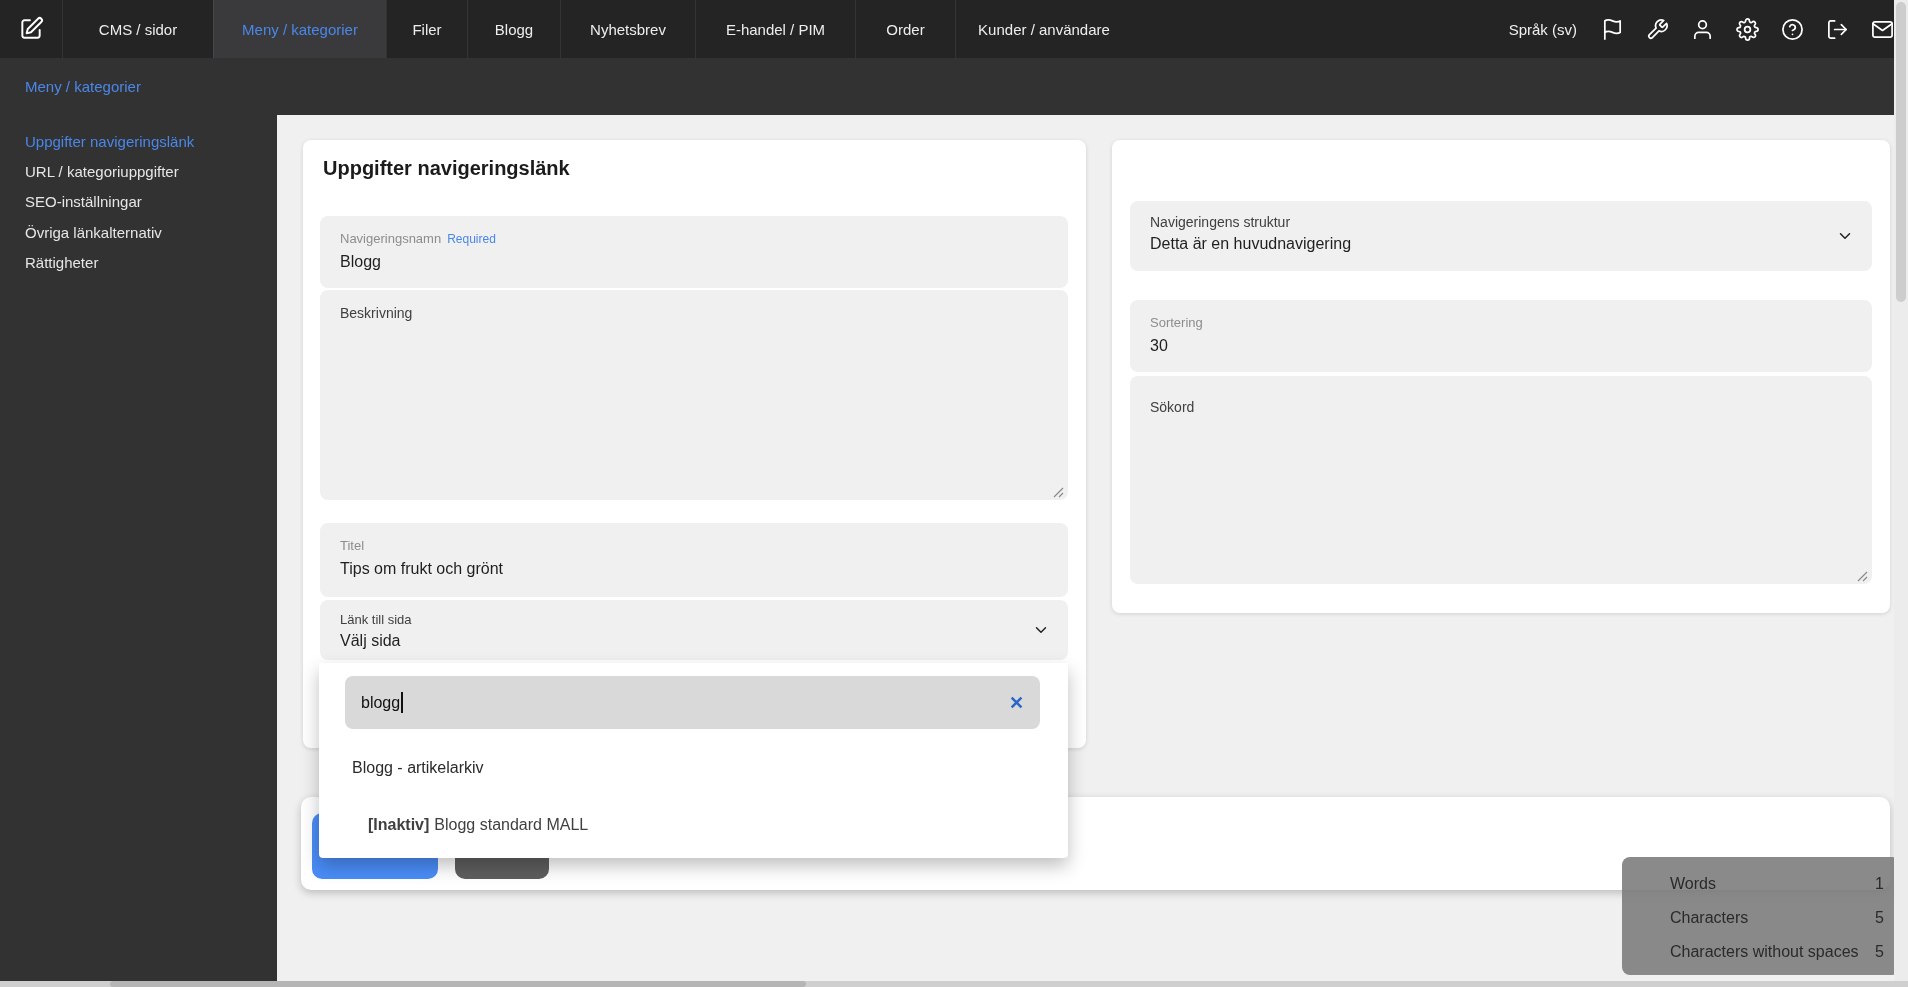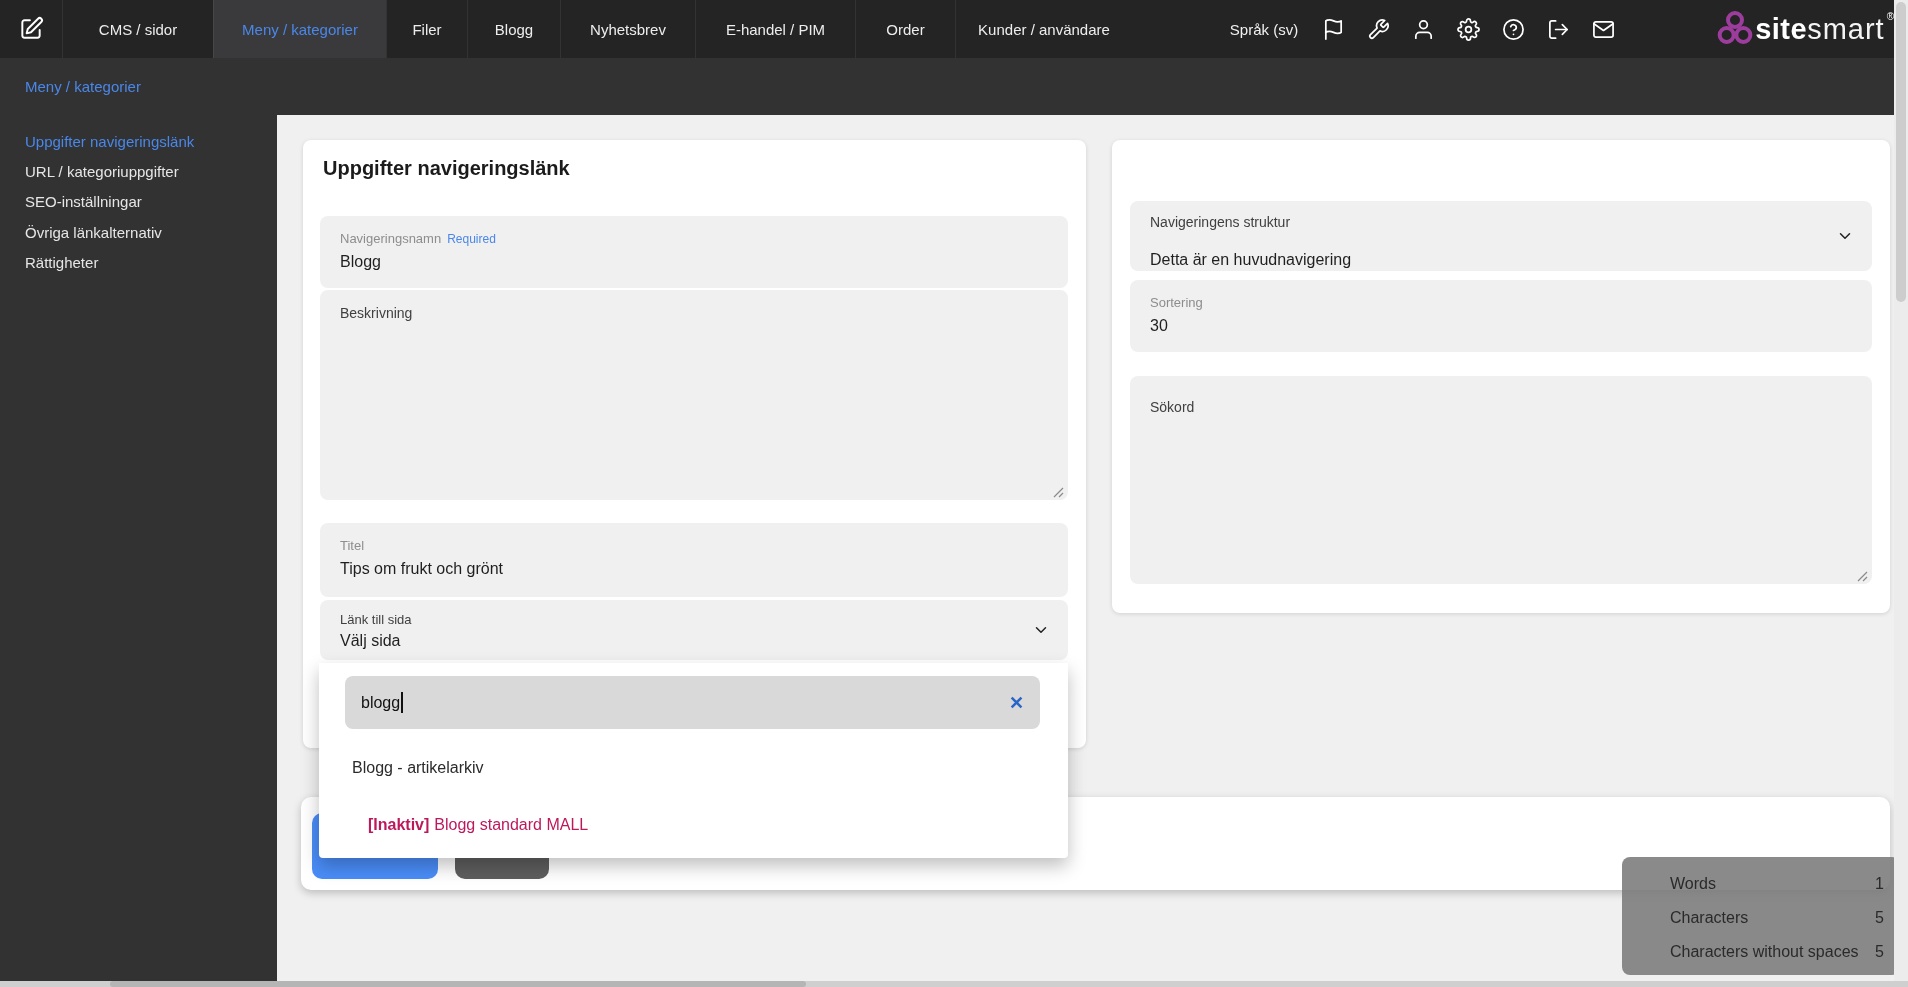--- a/index.html
+++ b/index.html
@@ -44,21 +44,21 @@
   .resize-handle { position:absolute; right:4px; bottom:4px; width:12px; height:12px; cursor:nwse-resize; }
   .resize-handle svg { width:12px; height:12px; stroke:#8a8a8a; stroke-width:1.2; }
 
   
   .dd-panel { position:absolute; left:319px; top:663px; width:749px; height:195px; background:#fff; border-radius:0 0 4px 4px; box-shadow:0 8px 18px rgba(0,0,0,.25); z-index:20; }
   .dd-search { position:absolute; left:26px; top:13px; width:695px; height:53px; background:#d9d9d9; border-radius:8px; display:flex; align-items:center; padding:0 16px; cursor:text; }
   .dd-search-text { font-size:16px; color:#111; }
   .caret { display:inline-block; width:1.5px; height:21px; background:#111; margin-left:1px; }
   .dd-clear { position:absolute; right:16px; top:50%; transform:translateY(-50%); color:#2a66c8; font-size:18px; font-weight:bold; cursor:pointer; line-height:1; }
   .dd-opt { position:absolute; left:33px; font-size:16px; color:#2b2b2b; cursor:pointer; white-space:nowrap; }
-  .dd-opt.inactive { color:#be185d;padding-left:16px; }
+  .dd-opt.inactive { color:#404040;padding-left:16px; }
   .dd-opt .pfx { font-weight:bold; margin-right:5px; }
 
   
   .footer-bar { position:absolute; left:301px; top:797px; width:1589px; height:93px; background:#fff; border-radius:10px; box-shadow:0 3px 9px rgba(0,0,0,.22); z-index:10; }
   .btn { position:absolute; top:16px; height:66px; border:none; border-radius:10px; cursor:pointer; }
   .btn-primary { left:11px; width:126px; }
   .btn-secondary { left:154px; width:94px; }
 
   
   .counter { position:absolute; left:1622px; top:857px; width:278px; height:118px; background:rgba(122,122,122,.88); border-radius:8px; z-index:30; padding:10px 16px 0 16px; }
@@ -129,30 +129,20 @@
             <polyline points="16 17 21 12 16 7"></polyline>
             <line x1="21" y1="12" x2="9" y2="12"></line>
           </svg>
       </span>
       <span class="hicon">
         <svg viewBox="0 0 24 24">
             <rect x="2" y="4" width="20" height="16" rx="2"></rect>
             <polyline points="22,6 12,13 2,6"></polyline>
           </svg>
       </span>
-      <div class="logo">
-        <svg viewBox="0 0 24 24" fill="none" stroke="#9c3d9e" stroke-width="2.4" stroke-linecap="round">
-          <circle cx="12" cy="6.6" r="4.2"></circle>
-            <circle cx="7" cy="15.6" r="4.2"></circle>
-            <circle cx="17" cy="15.6" r="4.2"></circle>
-        </svg>
-        <span class="logo-site">site</span>
-          <span class="logo-smart">smart</span>
-          <span class="logo-reg">®</span>
-      </div>
     </div>
   </nav>
 
   <div class="subheader">
     <span class="subheader-title">Meny / kategorier</span>
   </div>
 
   <aside class="sidebar">
     <ul class="side-list">
       <li class="side-item active">Uppgifter navigeringslänk</li>
@@ -194,29 +184,29 @@
         <svg viewBox="0 0 24 24">
             <polyline points="6 9 12 15 18 9"></polyline>
           </svg>
       </span>
     </div>
   </section>
 
   <section class="card right-card">
     <div class="field" style="left:18px; top:61px; width:742px; height:70px; padding:12px 20px;">
       <span class="f-label-dark">Navigeringens struktur</span>
-      <div class="f-value" style="margin-top:20px">Detta är en huvudnavigering</div>
+      <div class="f-value" style="margin-top:4px">Detta är en huvudnavigering</div>
       <span class="chev">
         <svg viewBox="0 0 24 24">
             <polyline points="6 9 12 15 18 9"></polyline>
           </svg>
       </span>
     </div>
 
-    <div class="field" style="left:18px; top:140px; width:742px; height:72px; padding:13px 20px;">
+    <div class="field" style="left:18px; top:160px; width:742px; height:72px; padding:13px 20px;">
       <span class="f-label">Sortering</span>
       <div class="f-value">30</div>
     </div>
 
     <div class="field" style="left:18px; top:236px; width:742px; height:208px; padding:22px 20px;">
       <span class="f-label-dark">Sökord</span>
       <span class="resize-handle">
         <svg viewBox="0 0 12 12">
             <path d="M11 2 L2 11 M11 7 L7 11"></path>
           </svg>

